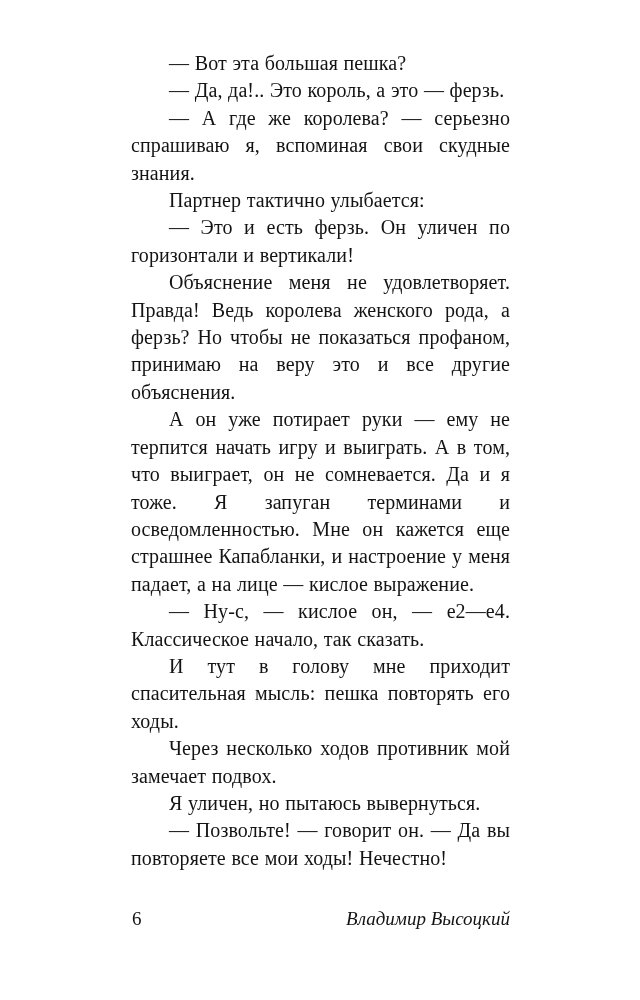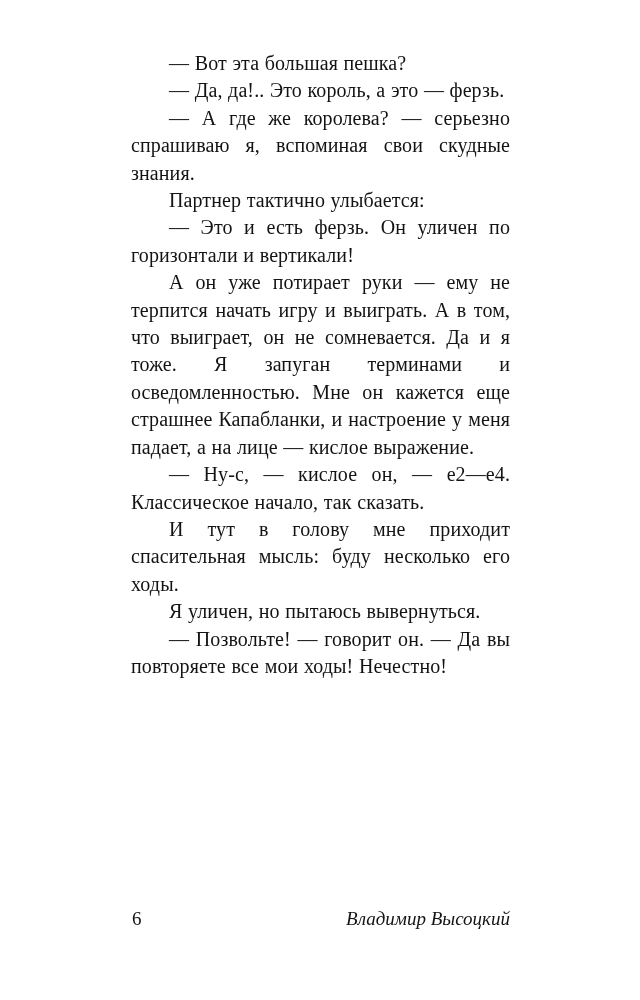--- a/index.html
+++ b/index.html
@@ -57,23 +57,25 @@
 </head>
 <body>
 
 <div class="page">
   <div class="text-block">
     <p>— Вот эта большая пешка?</p>
     <p>— Да, да!.. Это король, а это — ферзь.</p>
     <p>— А где же королева? — серьезно спрашиваю я, вспоминая свои скудные знания.</p>
     <p>Партнер тактично улыбается:</p>
     <p>— Это и есть ферзь. Он уличен по горизонтали и вертикали!</p>
+    <p>Объяснение меня не удовлетворяет. Правда! Ведь королева женского рода, а ферзь? Но чтобы не показаться профаном, принимаю на веру это и все другие объяснения.</p>
     <p>А он уже потирает руки — ему не терпится начать игру и выиграть. А в том, что выиграет, он не сомневается. Да и я тоже. Я запуган терминами и осведомленностью. Мне он кажется еще страшнее Капабланки, и настроение у меня падает, а на лице — кислое выражение.</p>
     <p>— Ну-с, — кислое он, — е2—е4. Классическое начало, так сказать.</p>
-    <p>И тут в голову мне приходит спасительная мысль: буду несколько его ходы.</p>
+    <p>И тут в голову мне приходит спасительная мысль: пешка повторять его ходы.</p>
+    <p>Через несколько ходов противник мой замечает подвох.</p>
     <p>Я уличен, но пытаюсь вывернуться.</p>
     <p>— Позвольте! — говорит он. — Да вы повторяете все мои ходы! Нечестно!</p>
   </div>
 
   <div class="footer">
     <span class="page-number">6</span>
     <span class="author-name">Владимир Высоцкий</span>
   </div>
 </div>
 

